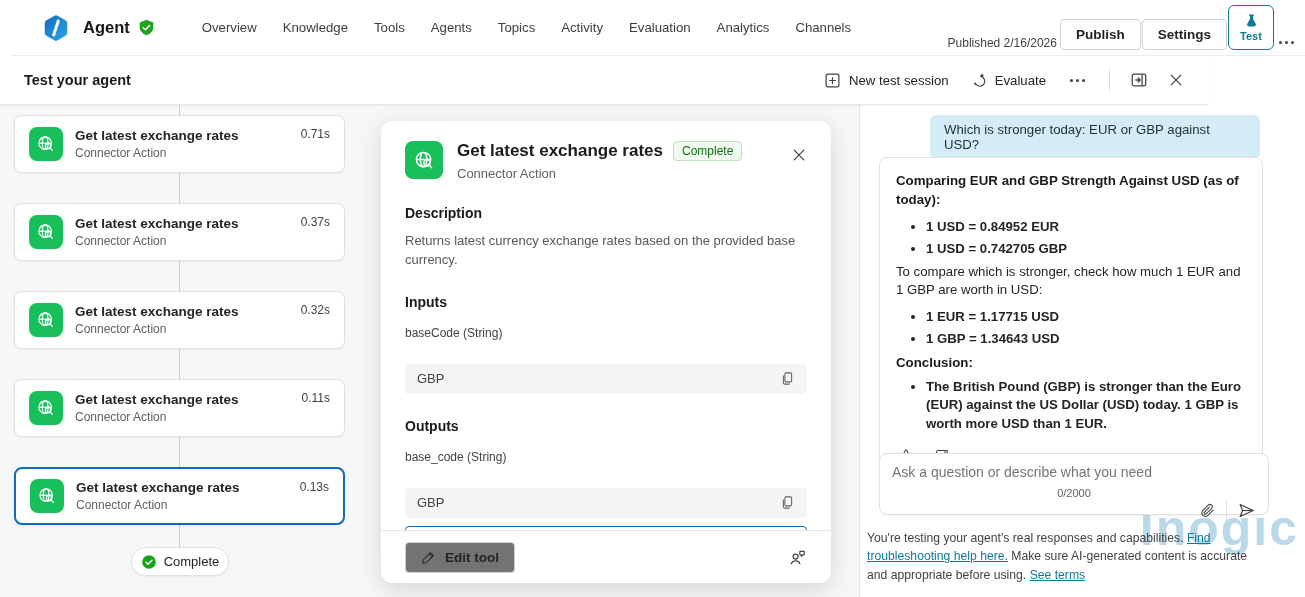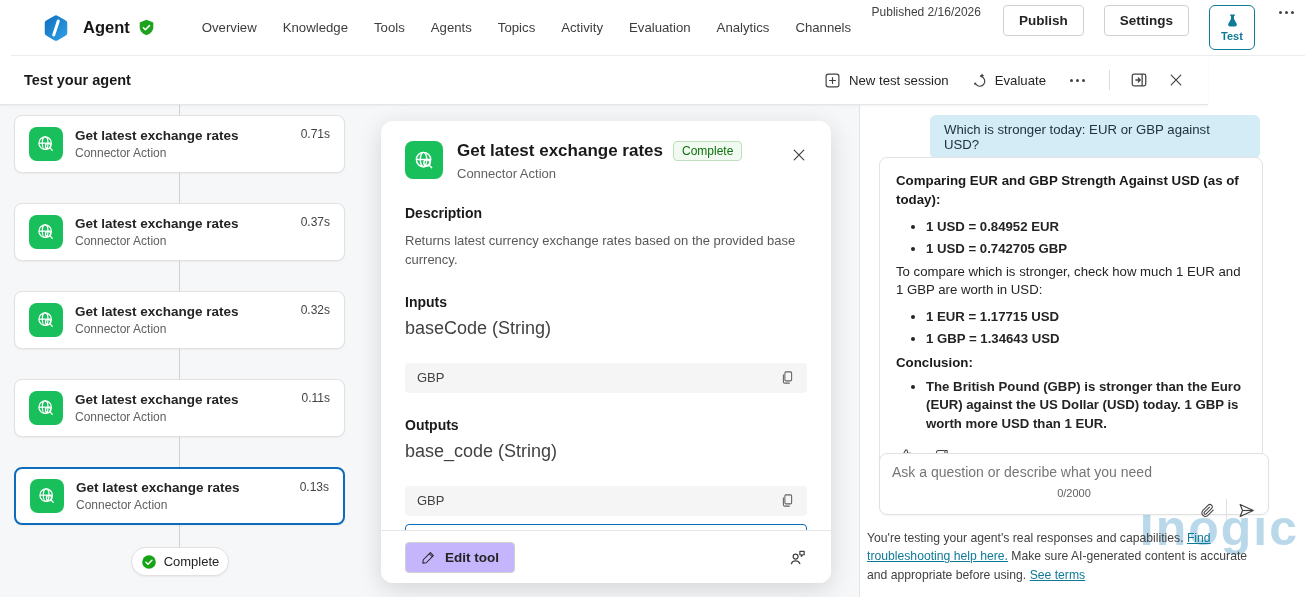--- a/index.html
+++ b/index.html
@@ -14,21 +14,21 @@
   .topbar {
     position:absolute; left:0; top:0; width:1305px; height:56px;
     background:#fff; border-bottom:1px solid #ececec;
     display:flex; align-items:center; padding:0 18px;margin-left:11px;
   }
   .logo { margin-left:12px; }
   .app-name { margin-left:12px; font-size:16.5px; font-weight:700; color:#161616; }
   .shield { margin-left:8px; }
   .nav { display:flex; margin-left:34px; }
   .nav-item { padding:0 13px; font-size:13.2px; color:#3d3d3d; cursor:pointer; }
-  .topbar-right { margin-left:auto; display:flex; align-items:flex-start; gap:20px; }
+  .topbar-right { margin-left:auto; display:flex; align-items:flex-end; gap:1px; }
   .published { font-size:12px; color:#424242; margin-right:2px; }
   .btn {
     border:1px solid #d1d1d1; background:#fff; border-radius:4px;
     padding:7px 15px; font-size:13.5px; font-weight:600; color:#242424; cursor:pointer;
     font-family:"Liberation Sans", sans-serif;
   }
   .test-btn {
     width:46px; height:45px; border:1.5px solid #0e7a96; border-radius:6px;
     color:#0e7a96; display:flex; flex-direction:column; align-items:center; justify-content:center;
     gap:2px; font-size:11px; font-weight:600; background:#fff; cursor:pointer;
@@ -94,38 +94,38 @@
   .dh-titlerow { display:flex; align-items:center; }
   .dh-title { font-size:17px; font-weight:700; color:#1a1a1a; }
   .status-badge {
     margin-left:10px; background:#f1faf1; border:1px solid #bfdfbf; color:#0e700e;
     font-size:12px; padding:2px 8px; border-radius:4px;
   }
   .dh-sub { font-size:13px; color:#616161; margin-top:5px; }
   .detail-close { position:absolute; top:26px; right:24px; cursor:pointer; }
   .sec-h { font-size:14px; font-weight:700; color:#1a1a1a; margin-top:24px; }
   .desc { font-size:13px; color:#585858; margin-top:11px; line-height:1.45; }
-  .field-label { font-size:18px; color:#424242; margin-top:8px; }
+  .field-label { font-size:12px; color:#424242; margin-top:16px; }
   .value-box {
     margin-top:24px; background:#f5f5f5; border-radius:4px; height:30px;
     display:flex; align-items:center; justify-content:space-between; padding:0 12px;
     font-size:13px; color:#424242;
   }
   .rates-box {
     margin-top:8px; border:1.5px solid #0f6cbd; border-radius:4px; height:15px;
     overflow:hidden; background:#fff; display:flex; justify-content:space-between; padding:6px 12px 0;
     font-size:13px; color:#424242;
   }
   .detail-footer {
     border-top:1px solid #e6e6e6; height:53px; display:flex; align-items:center;
     justify-content:space-between; padding:0 24px; background:#fff;
   }
   .edit-btn {
     display:flex; align-items:center; gap:9px; border:1px solid #d1d1d1; border-radius:4px;
-    padding:7px 15px; font-size:13.5px; font-weight:600; background:#c4b5fd; color:#242424;
+    padding:7px 15px; font-size:13.5px; font-weight:600; background:#737373; color:#242424;
     cursor:pointer; font-family:"Liberation Sans", sans-serif;
   }
 
   
   .user-bubble {
     position:absolute; right:45px; top:10px; max-width:330px;
     background:#d3ecf6; border-radius:6px; padding:7px 14px;
     font-size:13.2px; color:#22333c; z-index:2;
   }
   .bot-card {

